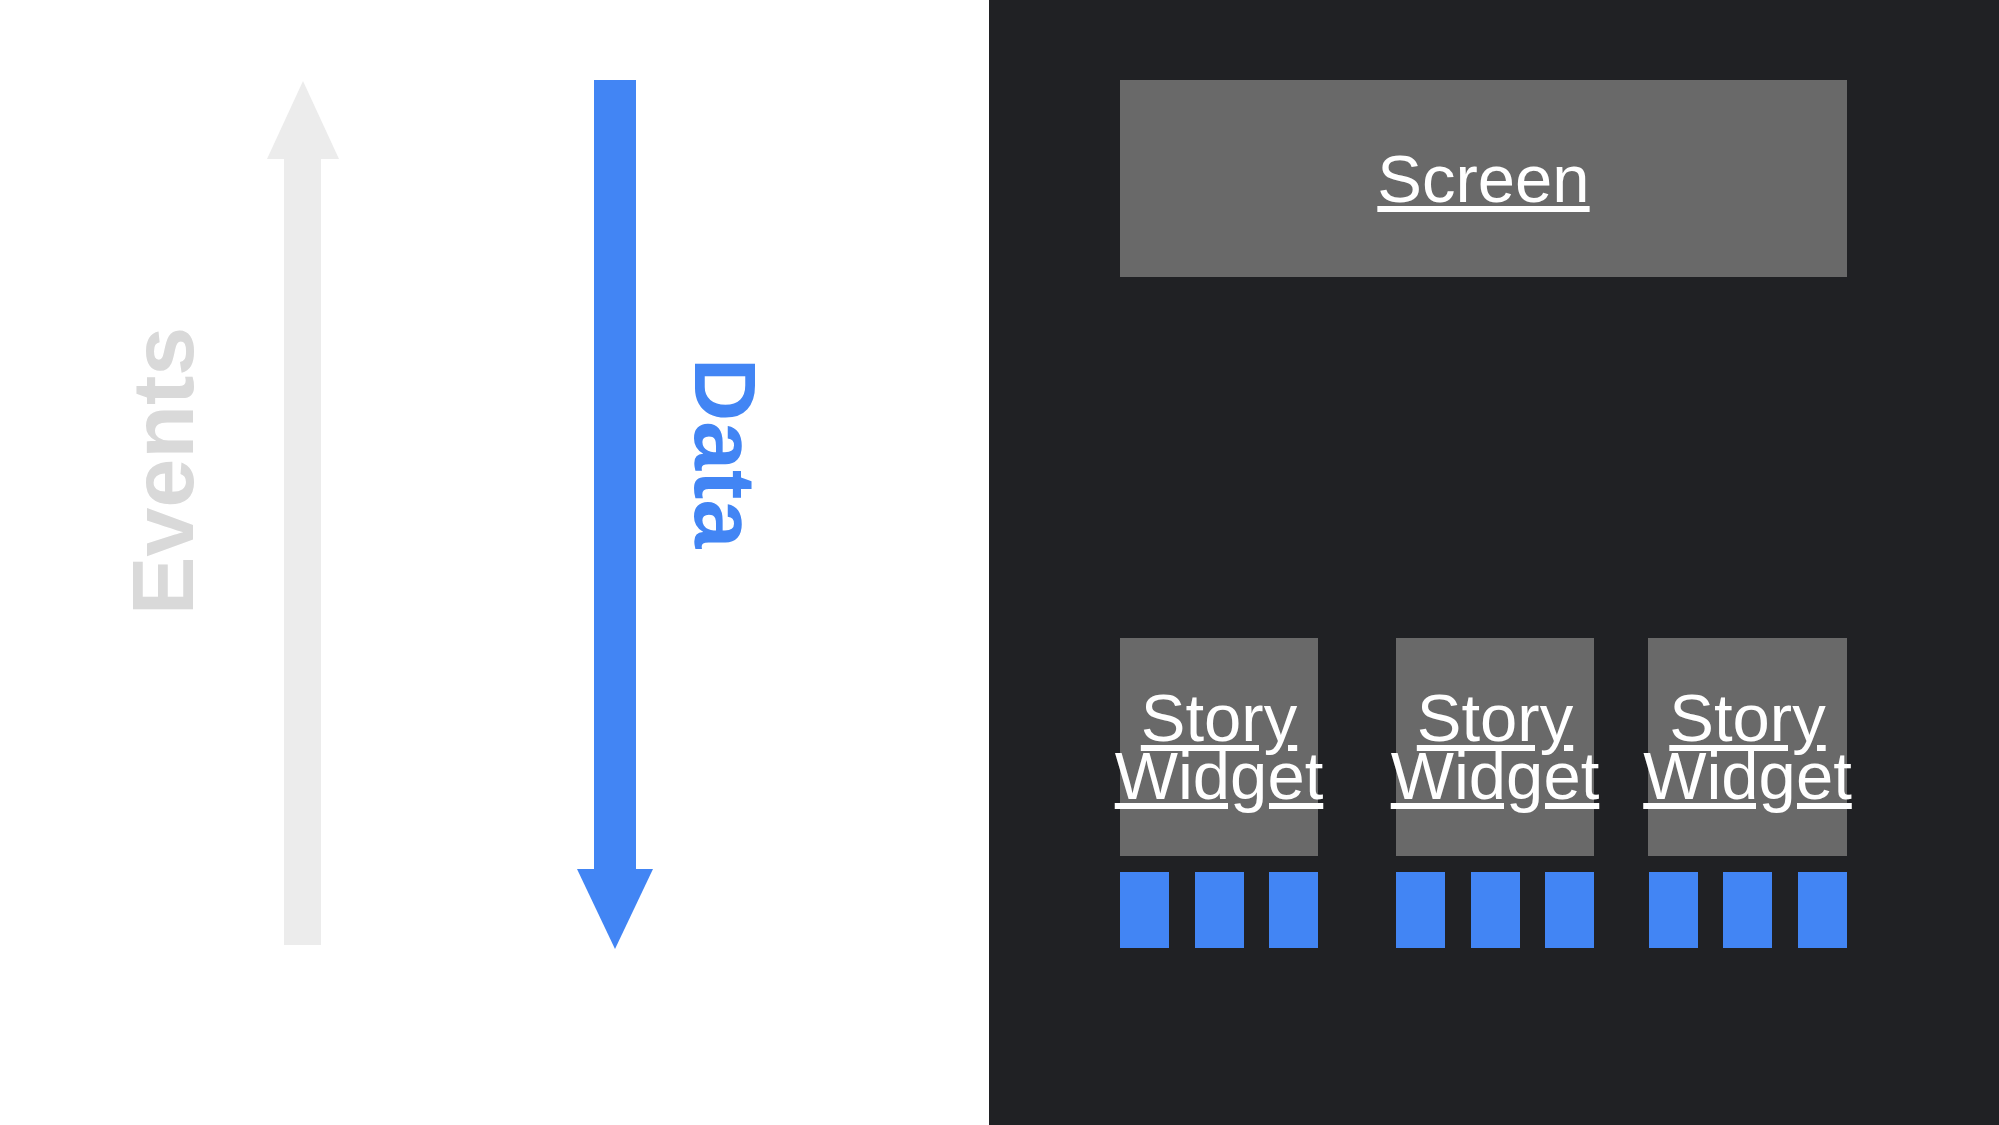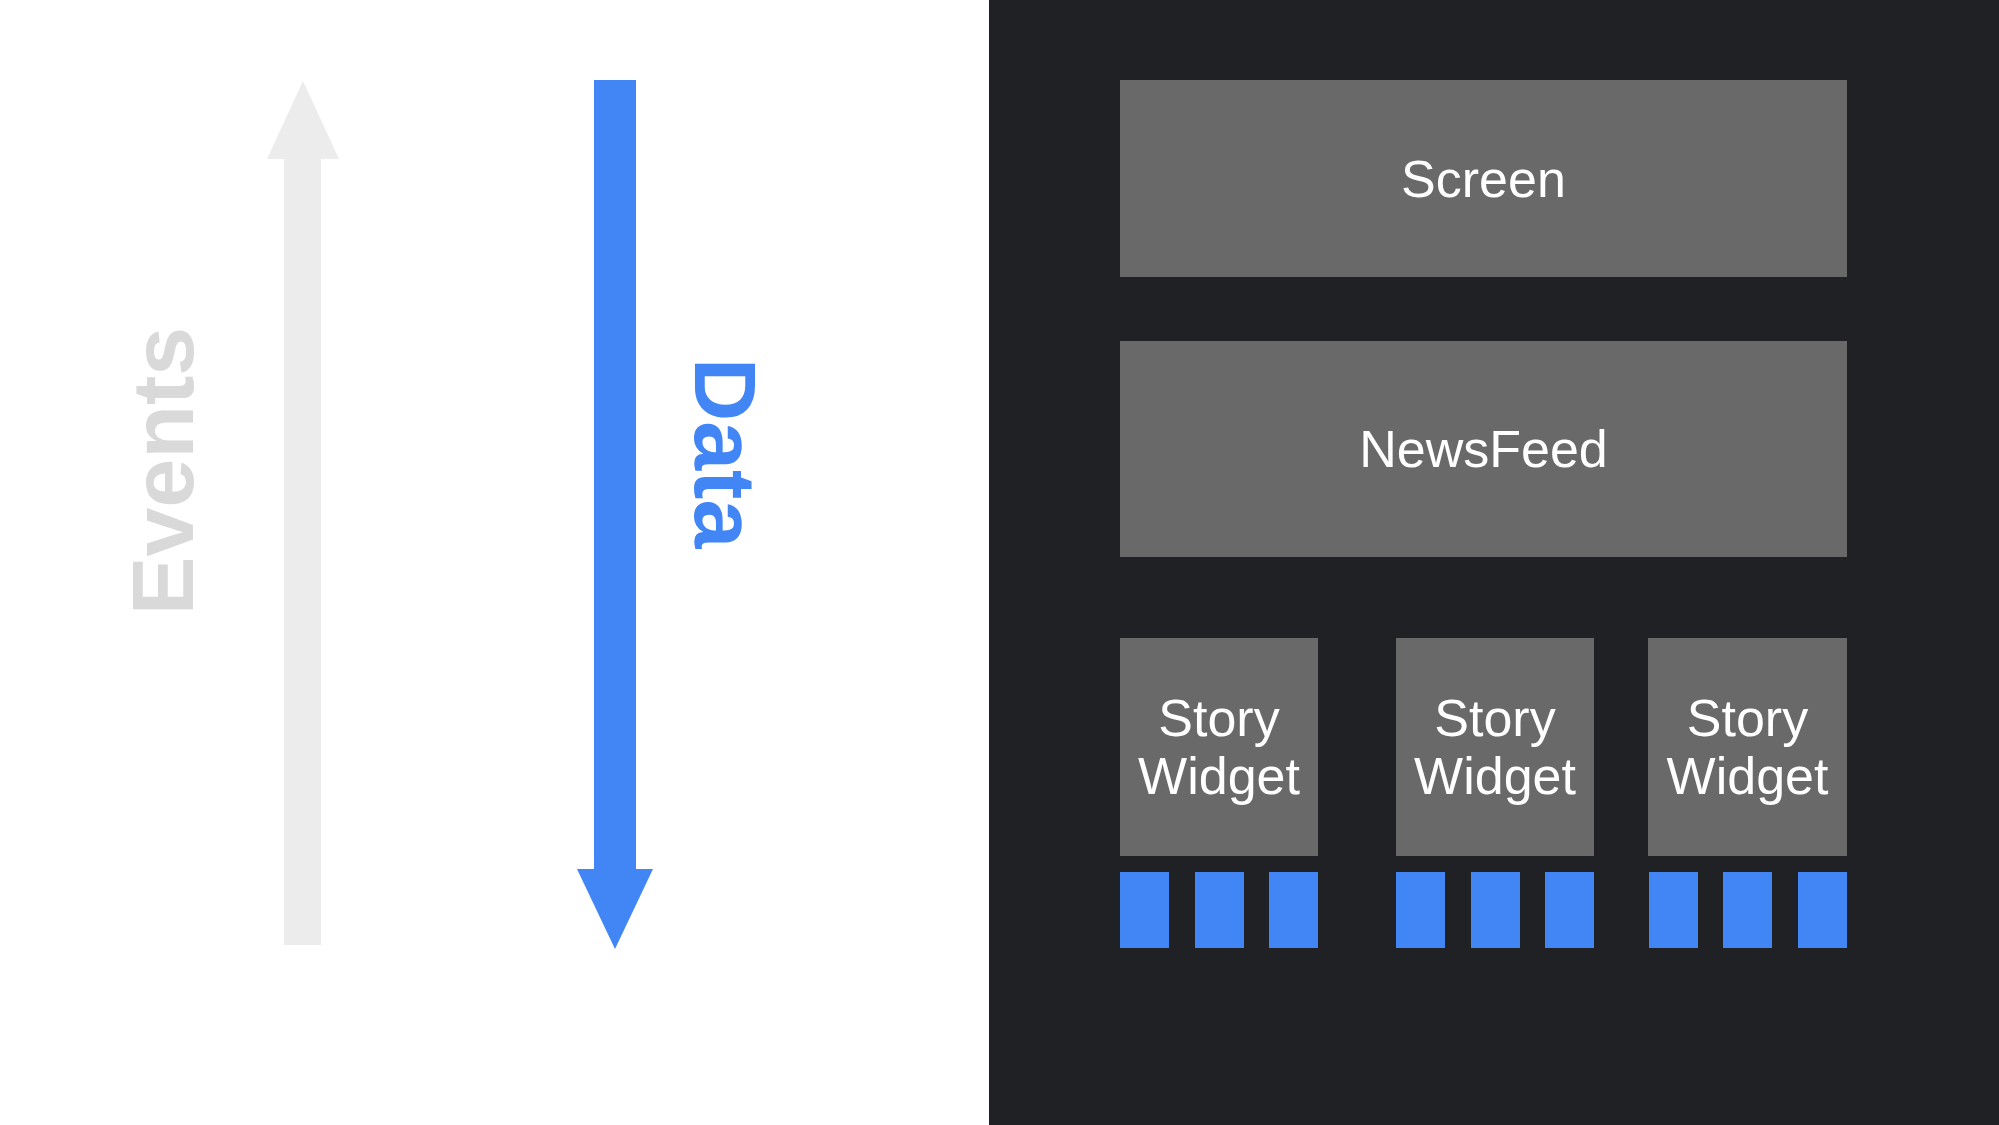--- a/index.html
+++ b/index.html
@@ -61,23 +61,24 @@
     background: var(--panel-dark, #202124);
   }
   .node-box {
     position: absolute;
     background: var(--box-gray, #696969);
     color: var(--text-white, #ffffff);
     display: flex;
     flex-direction: column;
     align-items: center;
     justify-content: center;
-    font-size: 52px;
+    font-size: 67px;
     font-weight: 500;
     text-align: right;
+    text-decoration: underline;
   }
   .screen-box   { left: 1120px; top: 80px;  width: 727px; height: 197px; }
   .newsfeed-box { left: 1120px; top: 341px; width: 727px; height: 216px; }
   .story-box    { top: 638px; height: 218px; line-height: 58px; }
   .story-box-1  { left: 1120px; width: 198px; }
   .story-box-2  { left: 1396px; width: 198px; }
   .story-box-3  { left: 1648px; width: 199px; }
 
   .data-square {
     position: absolute;
@@ -108,23 +109,20 @@
 
     <div class="v-label data-label">Data</div>
   </div>
 
   <div class="abs dark-panel"></div>
 
   <div class="node-box screen-box">
     <span>Screen</span>
   </div>
 
-  <div class="node-box newsfeed-box">
-    <span>NewsFeed</span>
-  </div>
 
   <div class="node-box story-box story-box-1">
     <span>Story</span>
     <span>Widget</span>
   </div>
 
   <div class="node-box story-box story-box-2">
     <span>Story</span>
     <span>Widget</span>
   </div>

